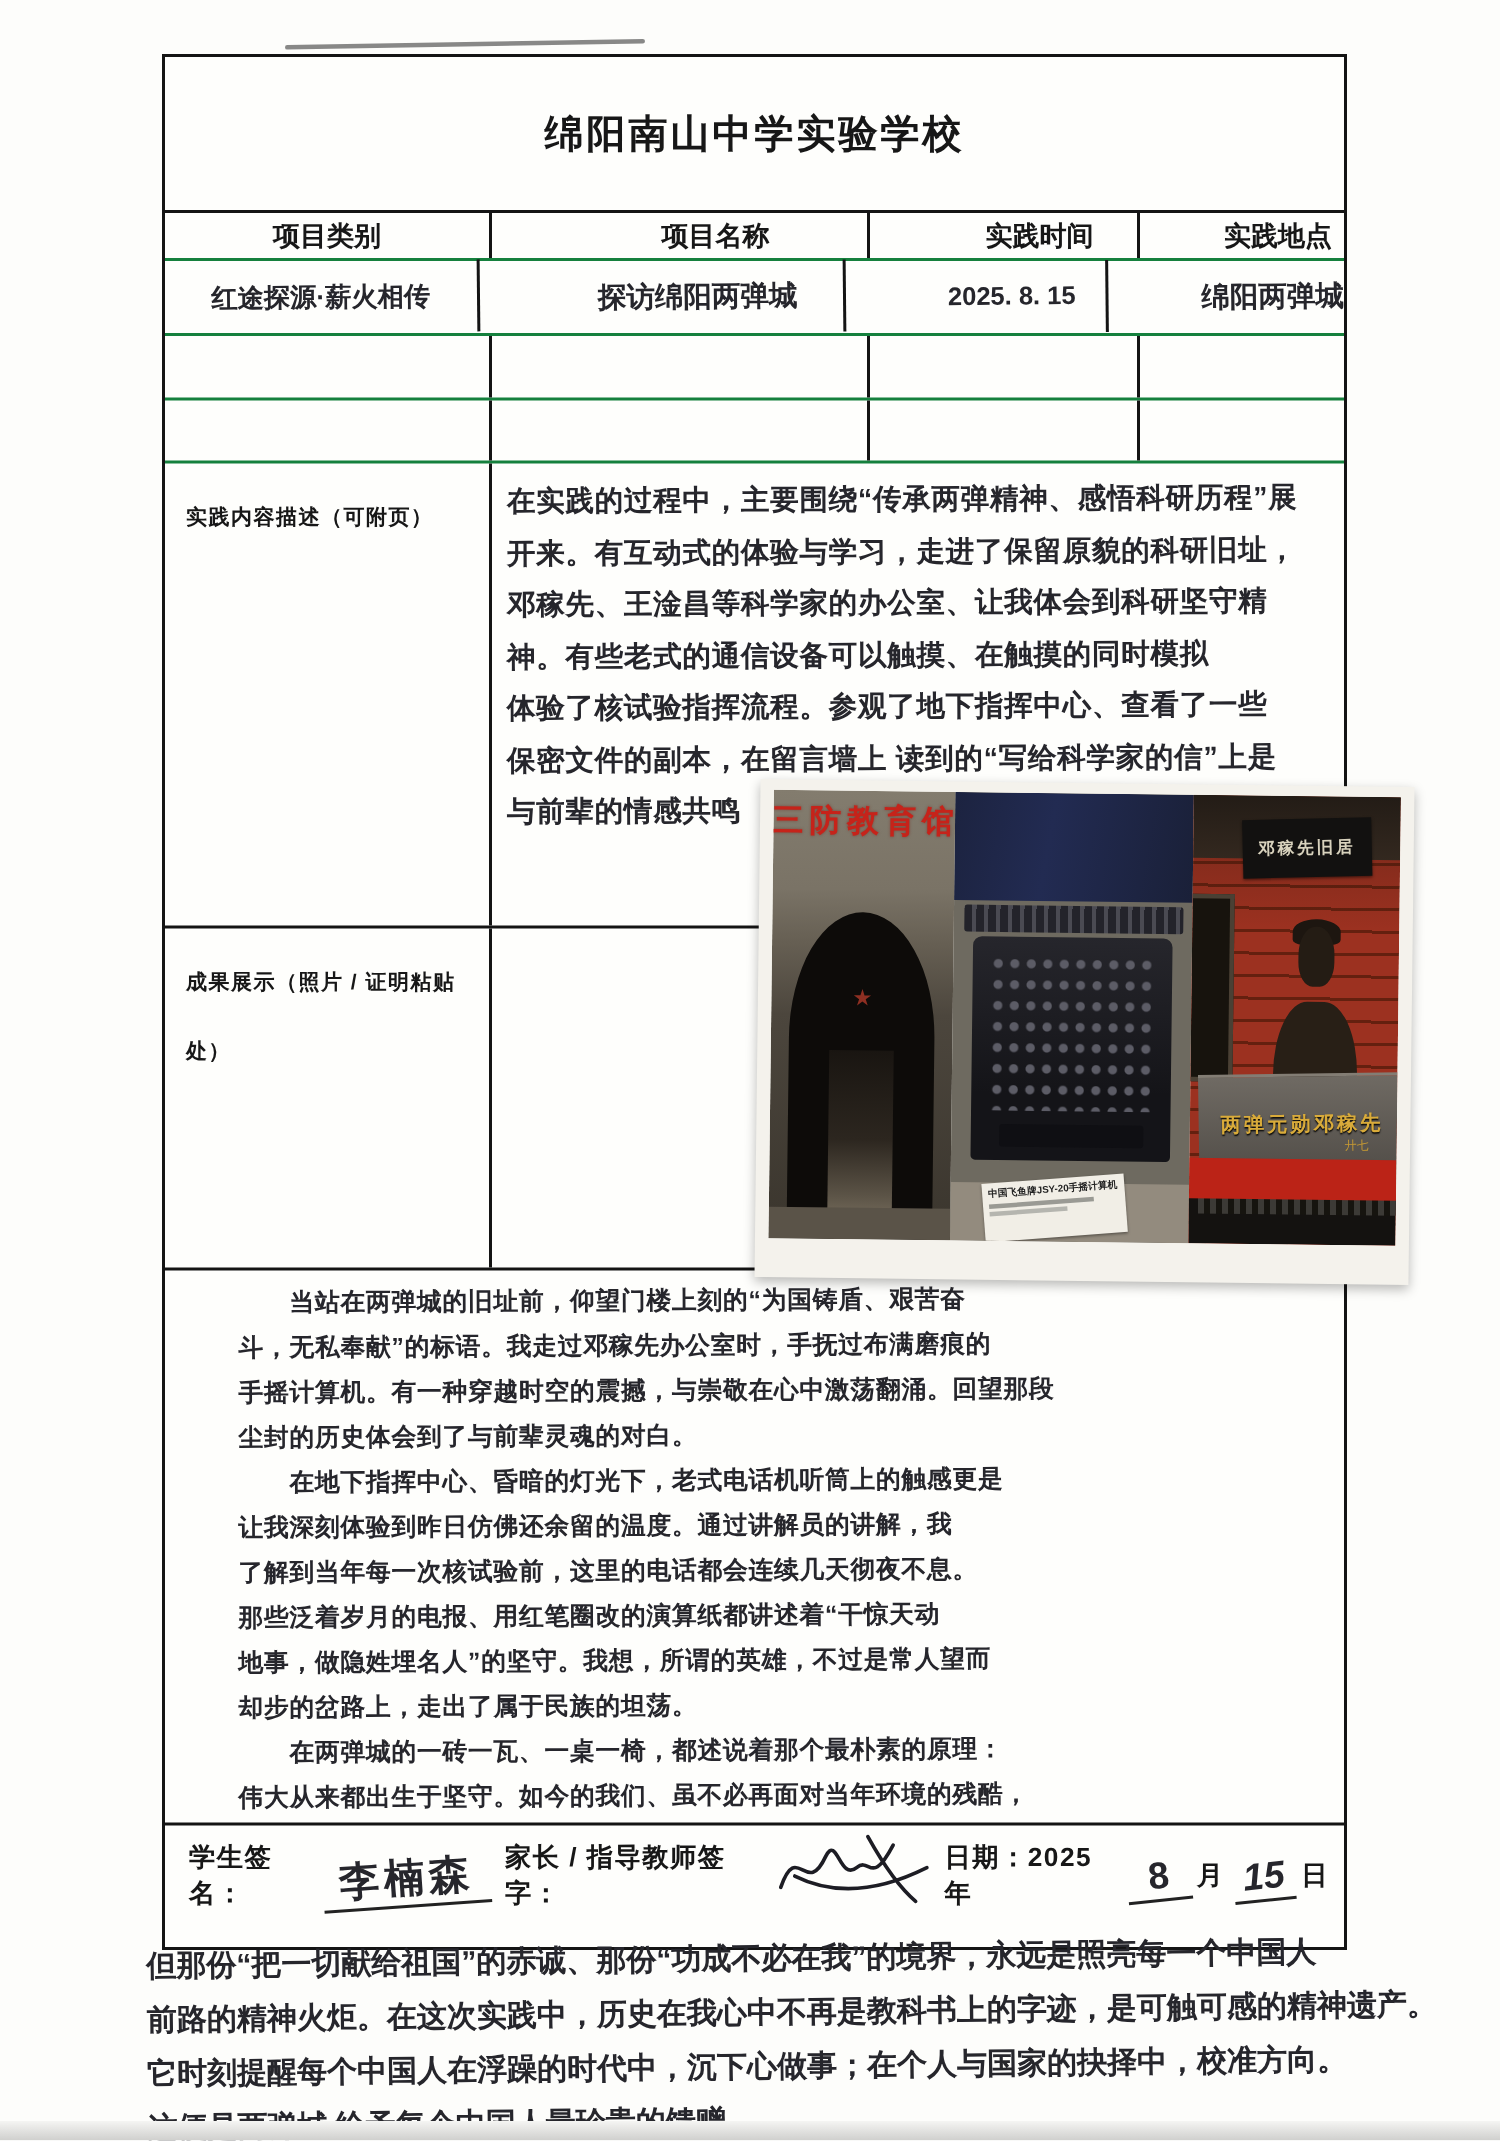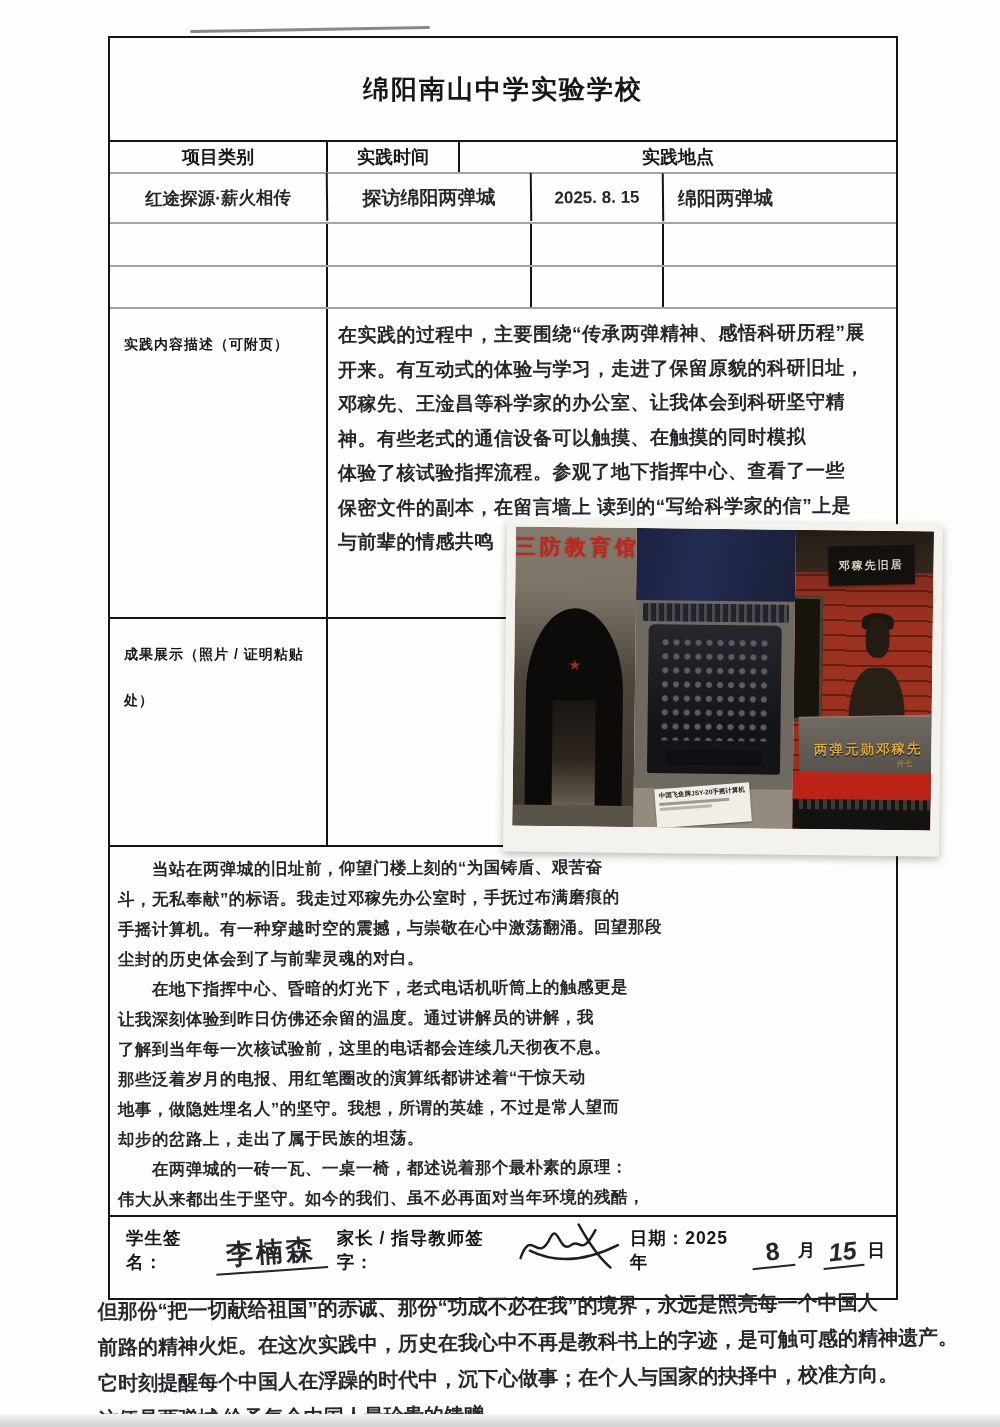--- a/index.html
+++ b/index.html
@@ -10,42 +10,42 @@
   
   .formtable {
     position:absolute; left:108px; top:36px; width:790px; height:1264px;
     border:2.5px solid #141414; background:#fefefc;
     display:flex; flex-direction:column; color:#171717;
   }
   .title-block { height:104px; border-bottom:2px solid #141414; display:flex; flex-direction:column; justify-content:center; align-items:center; gap:14px; }
   .school-name { font-size:26px; font-weight:bold; letter-spacing:2px; }
   .form-title  { font-size:21.5px; font-weight:bold; letter-spacing:1px; }
 
-  .row { display:flex; border-bottom:2px solid #a3a3a3; }
+  .row { display:flex; border-bottom:2px solid #15803d;gap:48px; }
   .row:last-child { border-bottom:none; }
   .cell { border-right:2px solid #141414; display:flex; align-items:center; justify-content:center; }
   .cell:last-child { border-right:none; }
   .c1 { width:218px; } .c2 { width:204px; } .c3 { width:132px; } .c4 { flex:1; }
   .hdr { height:32px; font-weight:bold; font-size:18px; }
   .r-data1 { height:50px; } .r-data2 { height:43px; } .r-data3 { height:42px; }
 
   .big-row { display:flex; border-bottom:2px solid #141414; }
   .label-cell { width:218px; border-right:2px solid #141414; padding:12px 12px 0 14px;
                 font-weight:bold; font-size:14px; line-height:46px; letter-spacing:1px; }
   .content-cell { flex:1; position:relative; overflow:visible; }
   .desc-row { height:310px; }
   .results-row { height:228px; }
   .reflect-row { height:370px; }
 
   
   .hw { color:#26262c; font-weight:600; }
   .hw-cell { font-size:19px; transform:rotate(-0.6deg); white-space:nowrap; }
   .hw-lines-desc { padding:8px 4px 0 10px; }
   .hw-lines-desc .hw-line { font-size:19px; line-height:34.5px; }
-  .hw-lines-reflect { padding:5px 2px 0 8px; }
+  .hw-lines-reflect { padding:5px 2px 0 8px;margin-left:41px; }
   .hw-lines-reflect .hw-line { font-size:16.5px; line-height:30px; }
   .hw-line { white-space:nowrap; color:#26262c; font-weight:600; letter-spacing:0.5px; transform:rotate(-0.3deg); }
 
   
   .sig-row { height:66px; display:flex; align-items:center; padding:0 10px 0 16px; font-size:17.5px; font-weight:bold; overflow:visible; }
   .sig-student { display:inline-block; min-width:112px; border-bottom:2px solid #222; text-align:center;
                  font-size:27px; transform:rotate(-4deg); margin:0 10px -6px 2px; letter-spacing:3px; }
   .sig-scribble { margin:-22px 6px -14px 4px; }
   .hw-date { display:inline-block; text-align:center; font-size:25px; transform:rotate(-6deg); border-bottom:2px solid #222; }
   .hw-month { width:46px; margin:0 4px -4px 6px; }
@@ -131,20 +131,21 @@
   <div class="scan-top-line"></div>
 
   <div class="formtable">
 
     <div class="title-block">
       <div class="school-name">绵阳南山中学实验学校</div>
     </div>
 
     <div class="row hdr">
       <div class="cell c1">项目类别</div>
+      <div class="cell c2">项目名称</div>
       <div class="cell c3">实践时间</div>
       <div class="cell c4">实践地点</div>
     </div>
 
     <div class="row r-data1">
       <div class="cell c1 hw hw-cell" style="font-size:17.5px;">红途探源·薪火相传</div>
       <div class="cell c2 hw hw-cell">探访绵阳两弹城</div>
       <div class="cell c3 hw hw-cell" style="font-size:17px;">2025. 8. 15</div>
       <div class="cell c4 hw hw-cell" style="justify-content:flex-start;padding-left:14px;">绵阳两弹城</div>
     </div>

